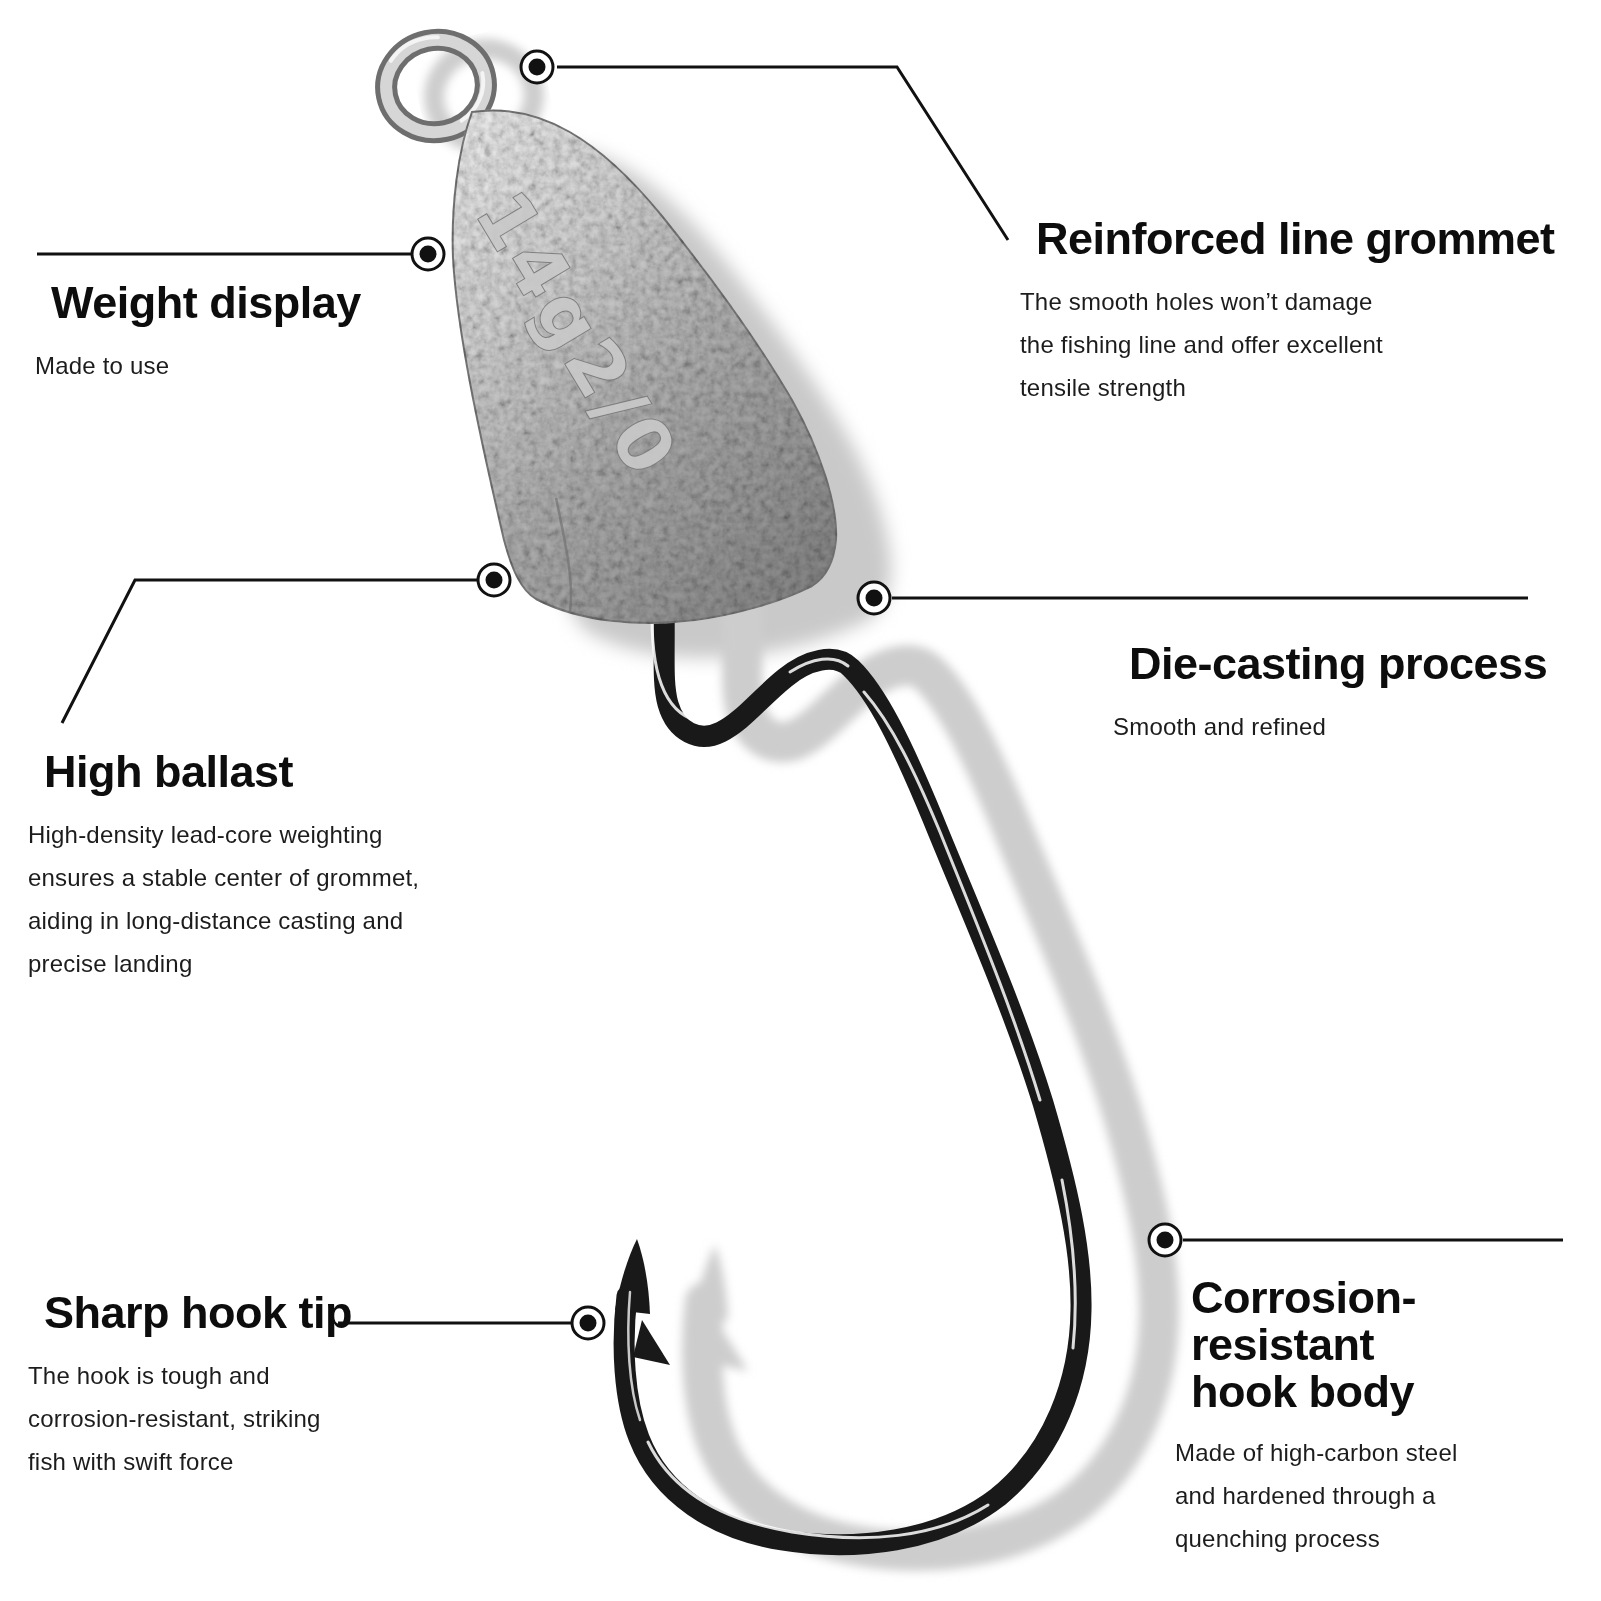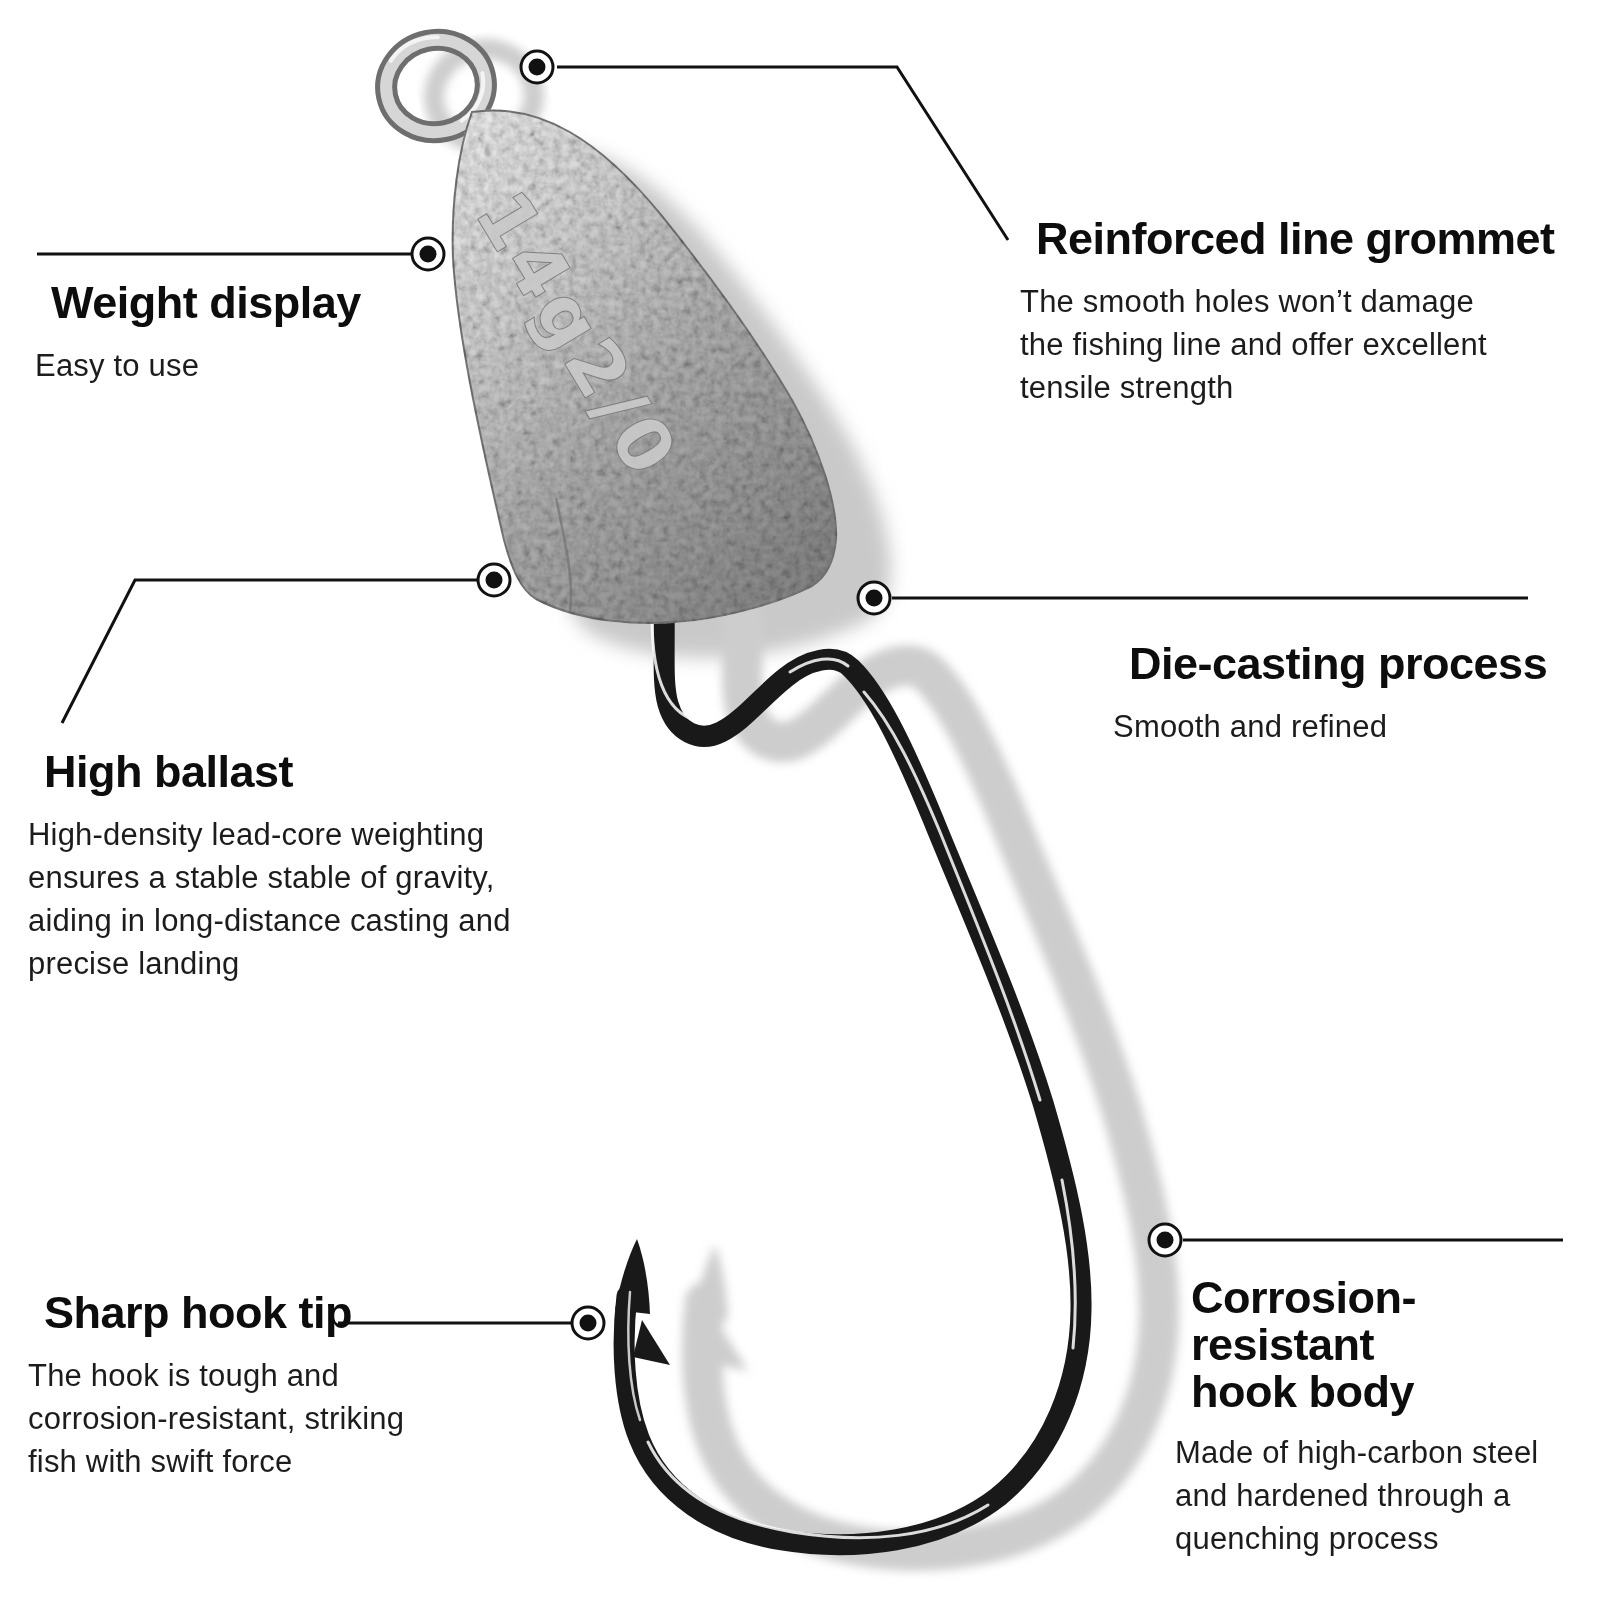--- a/index.html
+++ b/index.html
@@ -10,21 +10,21 @@
     color:#111111;
   }
   .stage{position:absolute;left:0;top:0;width:1601px;height:1601px;}
   svg.illustration{position:absolute;left:0;top:0;display:block;}
   .callout{position:absolute;}
   .callout h2{
     margin:16px;font-size:45px;line-height:50px;font-weight:700;
     letter-spacing:-0.5px;white-space:pre-line;color:#0d0d0d;
   }
   .callout p{
-    margin:0;font-size:31px;line-height:43px;letter-spacing:0.2px;
+    margin:0;font-size:24px;line-height:43px;letter-spacing:0.2px;
     white-space:pre-line;color:#1c1c1c;
   }
   .co-weight{left:35px;top:262px;}   .co-weight p{margin-top:12px;}
   .co-grommet{left:1020px;top:198px;} .co-grommet p{margin-top:6px;}
   .co-ballast{left:28px;top:731px;}   .co-ballast p{margin-top:14px;}
   .co-die{left:1113px;top:623px;}     .co-die p{margin-top:8px;}
   .co-tip{left:28px;top:1272px;}      .co-tip p{margin-top:10px;}
   .co-body{left:1175px;top:1258px;}   .co-body h2{line-height:47px;} .co-body p{margin-top:6px;}
 </style>
 </head>
@@ -137,34 +137,34 @@
       </g>
       <g>
         <circle cx="1165" cy="1240" r="16" fill="#ffffff" stroke="#111111" stroke-width="3"></circle>
         <circle cx="1165" cy="1240" r="8.5" fill="#111111"></circle>
       </g>
     </g>
   </svg>
 
   <div class="callout co-weight">
     <h2>Weight display</h2>
-    <p>Easy to use</p>
+    <p>Made to use</p>
   </div>
 
   <div class="callout co-grommet">
     <h2>Reinforced line grommet</h2>
     <p>The smooth holes won’t damage
 the fishing line and offer excellent
 tensile strength</p>
   </div>
 
   <div class="callout co-ballast">
     <h2>High ballast</h2>
     <p>High-density lead-core weighting
-ensures a stable stable of gravity,
+ensures a stable center of grommet,
 aiding in long-distance casting and
 precise landing</p>
   </div>
 
   <div class="callout co-die">
     <h2>Die-casting process</h2>
     <p>Smooth and refined</p>
   </div>
 
   <div class="callout co-tip">

